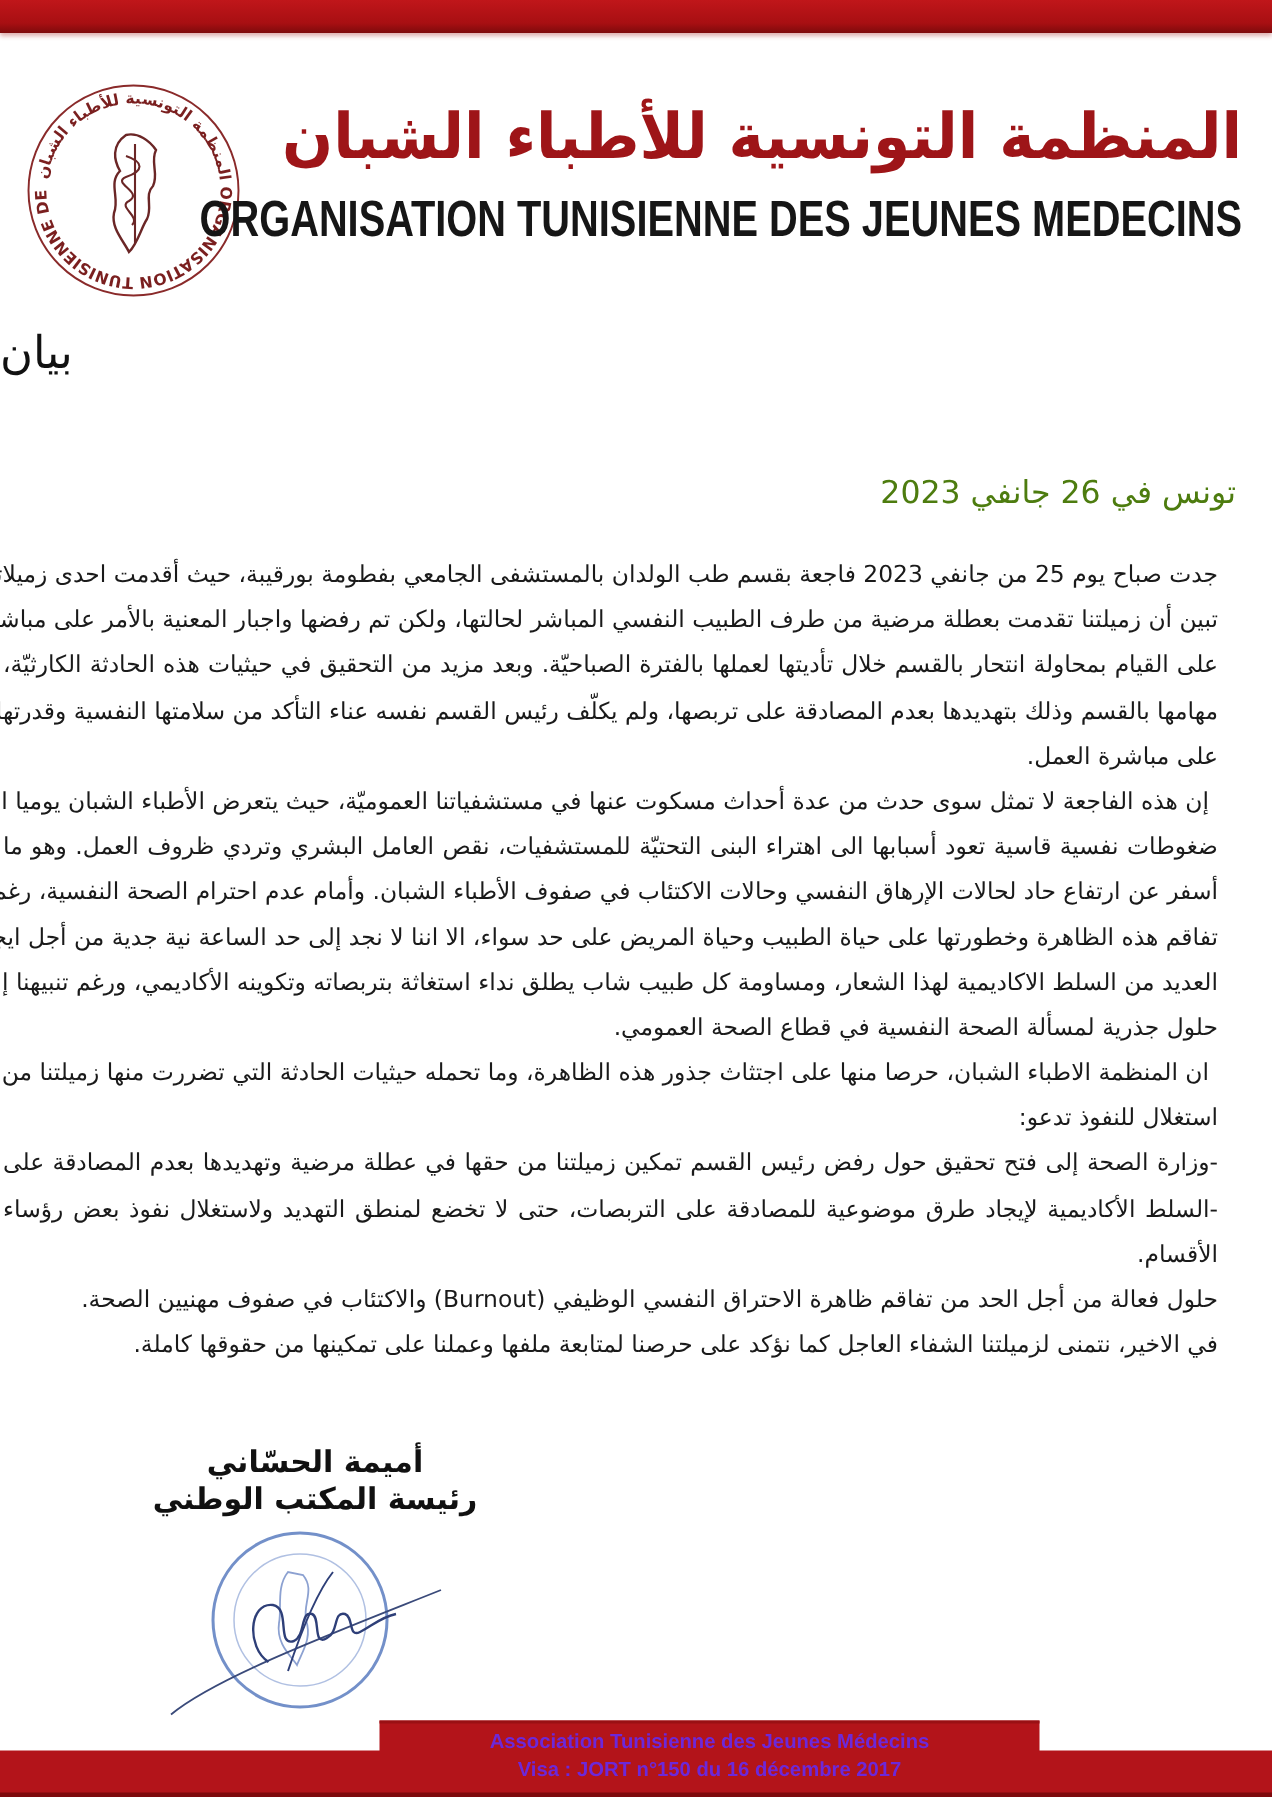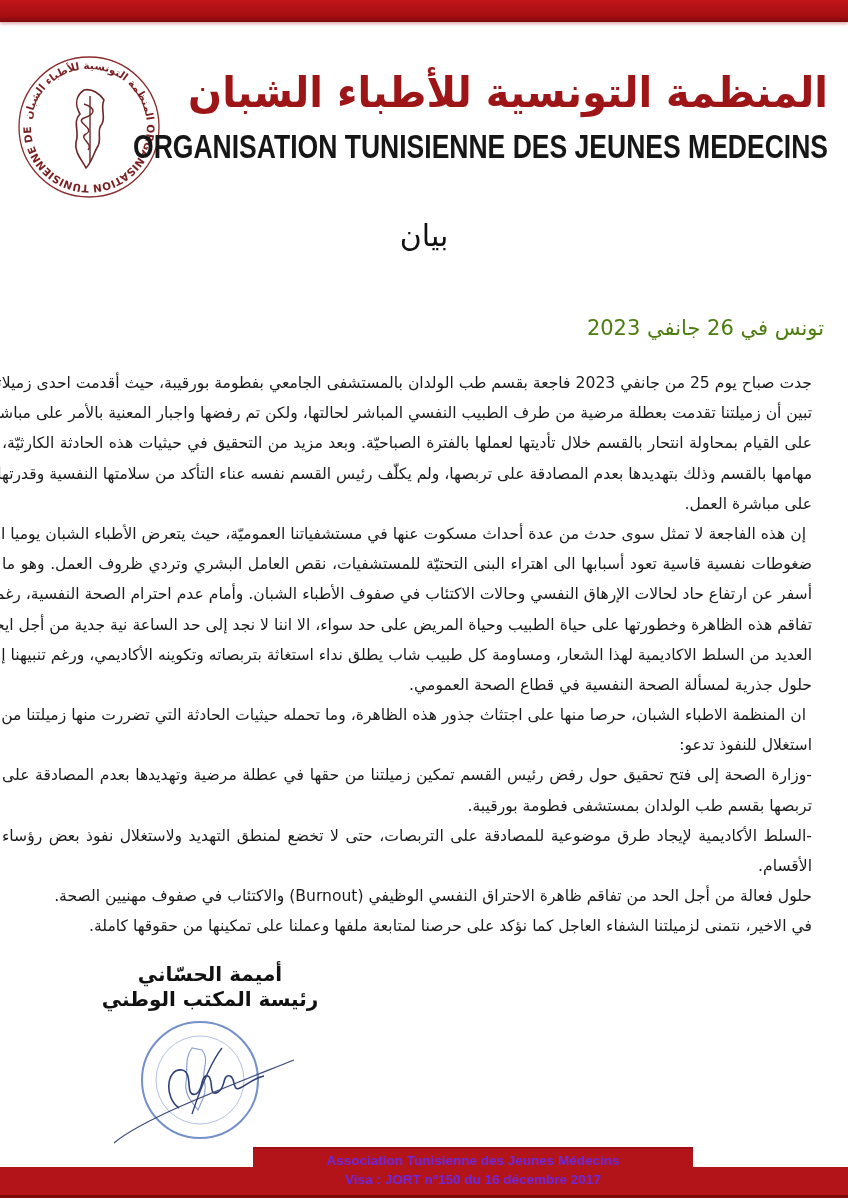--- a/index.html
+++ b/index.html
@@ -21,21 +21,21 @@
     font-size: 40px; color: #9e1518; letter-spacing: 0px; line-height: 48px;
     transform: scaleY(1.05);
   }
   .brand-fr {
     position: absolute; right: 20px; top: 126px;
     font-family: "Liberation Sans", sans-serif; font-weight: bold;
     font-size: 34px; color: #161616; line-height: 40px; white-space: nowrap;
     transform-origin: right center; transform: scaleX(0.78);
   }
   .title {
-    position: absolute; left: 0; width: 848px; top: 218px; text-align: center;
+    position: absolute; left: 0; width: 848px; top: 218px; text-align: left;
     font-size: 30px; direction: rtl; color: #111;
   }
   .date {
     position: absolute; right: 24px; top: 316px; direction: rtl;
     font-size: 21px; color: #4d7c0f;
   }
   .body-text {
     position: absolute; right: 36px; top: 368px; width: 810px; direction: rtl;
   }
   .line {
@@ -97,21 +97,20 @@
   <div class="line last">على مباشرة العمل.</div>
   <div class="line indent">إن هذه الفاجعة لا تمثل سوى حدث من عدة أحداث مسكوت عنها في مستشفياتنا العموميّة، حيث يتعرض الأطباء الشبان يوميا الى</div>
   <div class="line">ضغوطات نفسية قاسية تعود أسبابها الى اهتراء البنى التحتيّة للمستشفيات، نقص العامل البشري وتردي ظروف العمل. وهو ما</div>
   <div class="line">أسفر عن ارتفاع حاد لحالات الإرهاق النفسي وحالات الاكتئاب في صفوف الأطباء الشبان. وأمام عدم احترام الصحة النفسية، رغم رفع</div>
   <div class="line">تفاقم هذه الظاهرة وخطورتها على حياة الطبيب وحياة المريض على حد سواء، الا اننا لا نجد إلى حد الساعة نية جدية من أجل ايجاد</div>
   <div class="line">العديد من السلط الاكاديمية لهذا الشعار، ومساومة كل طبيب شاب يطلق نداء استغاثة بتربصاته وتكوينه الأكاديمي، ورغم تنبيهنا إلى</div>
   <div class="line last">حلول جذرية لمسألة الصحة النفسية في قطاع الصحة العمومي.</div>
   <div class="line indent">ان المنظمة الاطباء الشبان، حرصا منها على اجتثاث جذور هذه الظاهرة، وما تحمله حيثيات الحادثة التي تضررت منها زميلتنا من</div>
   <div class="line last">استغلال للنفوذ تدعو:</div>
   <div class="line">-وزارة الصحة إلى فتح تحقيق حول رفض رئيس القسم تمكين زميلتنا من حقها في عطلة مرضية وتهديدها بعدم المصادقة على</div>
-  <div class="line last">تربصها بقسم طب الولدان بمستشفى فطومة بورقيبة.</div>
   <div class="line">-السلط الأكاديمية لإيجاد طرق موضوعية للمصادقة على التربصات، حتى لا تخضع لمنطق التهديد ولاستغلال نفوذ بعض رؤساء</div>
   <div class="line last">الأقسام.</div>
   <div class="line last">حلول فعالة من أجل الحد من تفاقم ظاهرة الاحتراق  النفسي الوظيفي (Burnout) والاكتئاب في صفوف مهنيين الصحة.</div>
   <div class="line last">في الاخير، نتمنى لزميلتنا الشفاء العاجل كما نؤكد على حرصنا لمتابعة ملفها وعملنا على تمكينها من حقوقها كاملة.</div>
 </div>
 
 <div class="signature-block">
   <div class="sig-name">أميمة الحسّاني</div>
   <div class="sig-role">رئيسة المكتب الوطني</div>
 </div>

